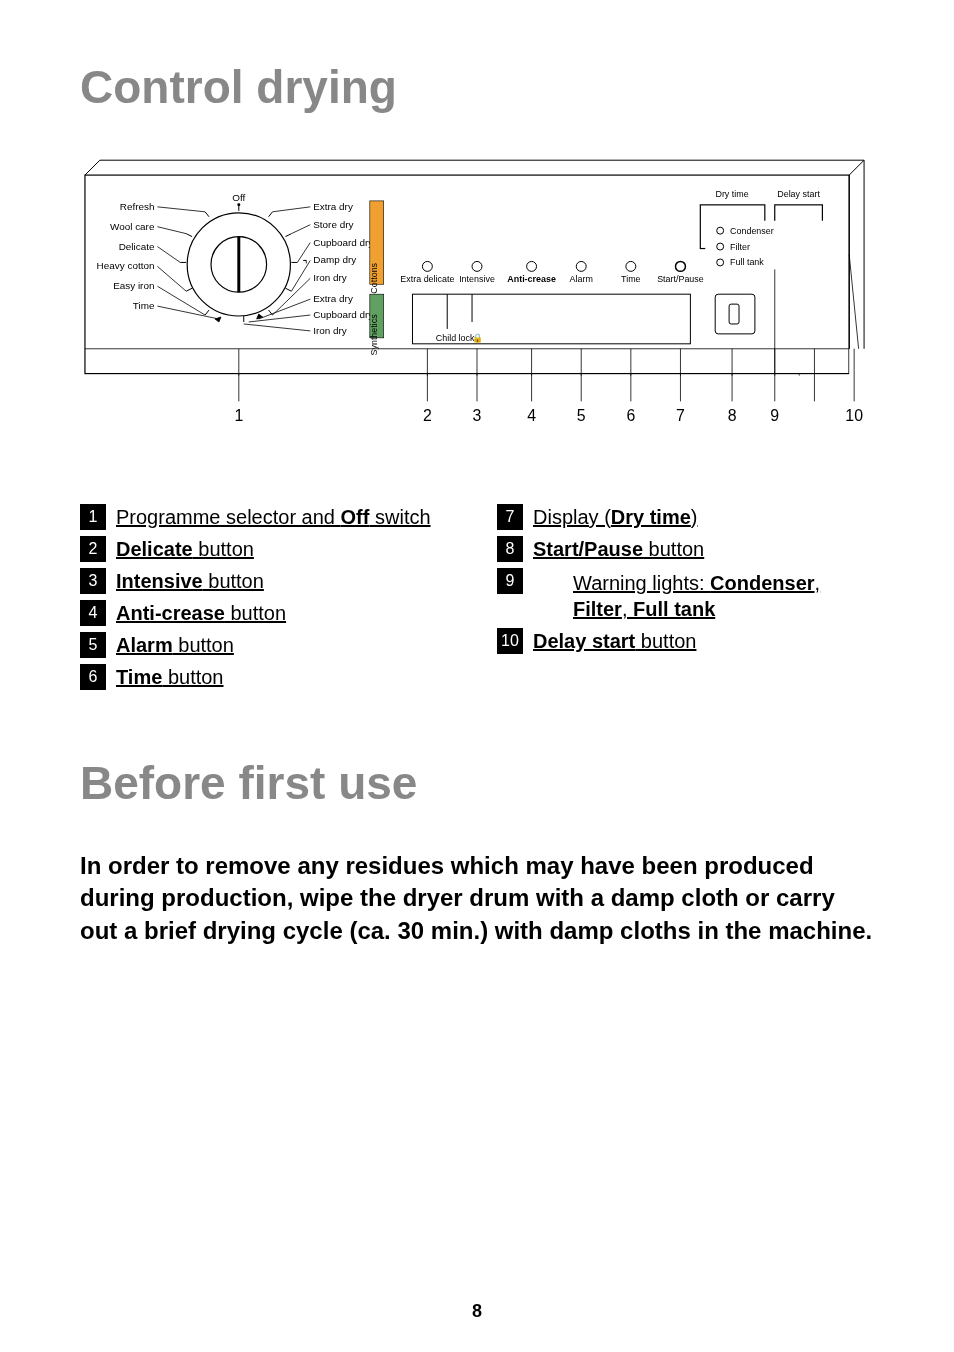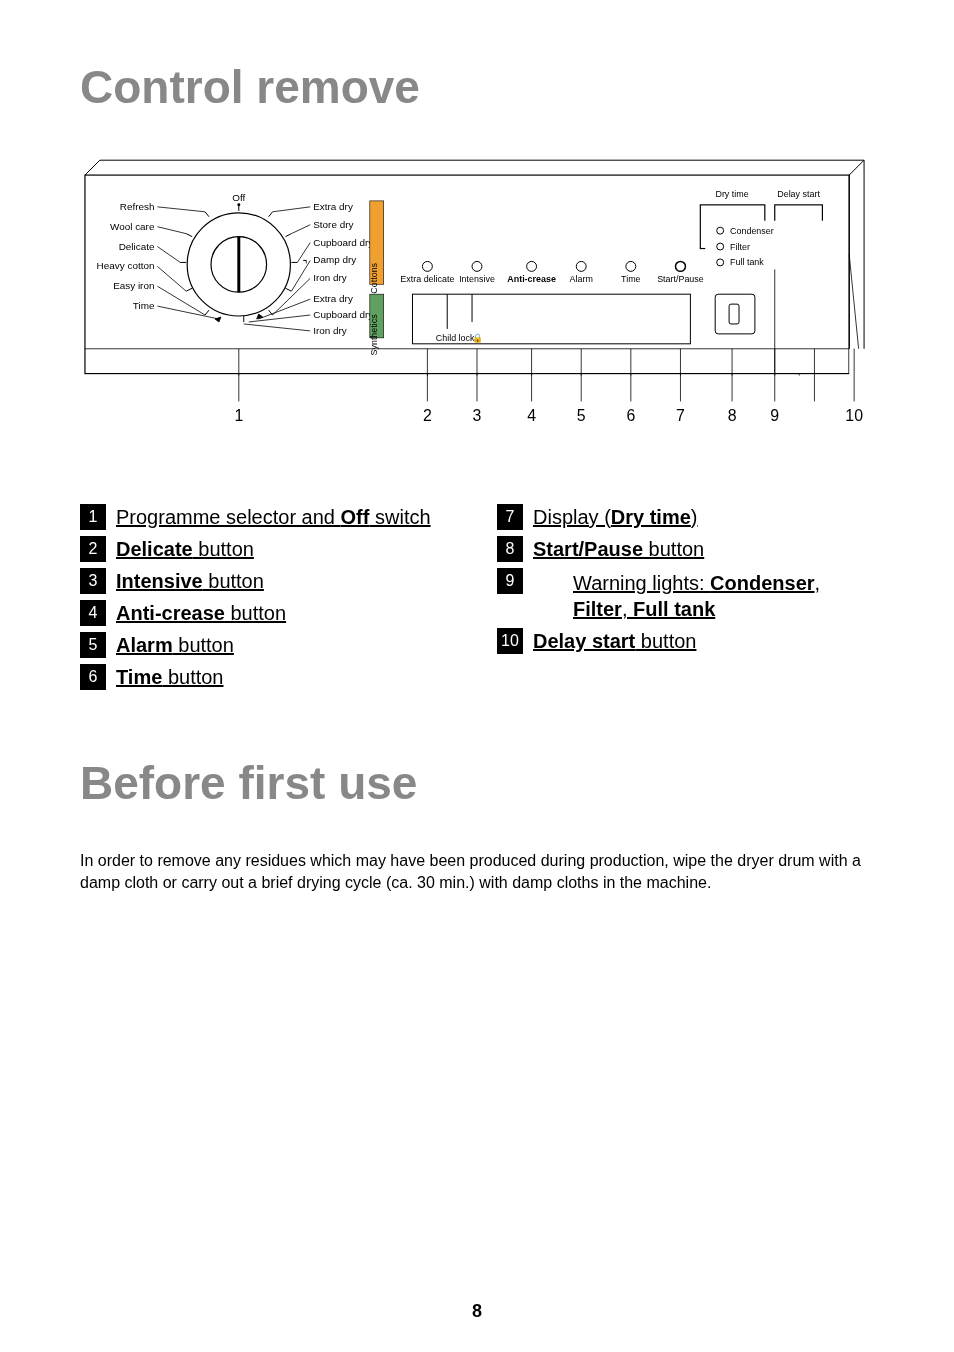--- a/index.html
+++ b/index.html
@@ -48,41 +48,42 @@
     font-size: 16px;
     margin-right: 10px;
     flex-shrink: 0;
   }
   .legend-text { line-height: 26px; text-decoration: underline; }
   .legend-text.wrap { line-height: 1.3; padding-top: 2px; margin-left: 40px; }
   .section2 { margin-top: 2px; }
   .body-cols {
     display: flex;
     gap: 56px;
-    font-size: 16px;
+    font-size: 24px;
     line-height: 1.35;
+    font-weight: bold;
   }
   .body-cols > div { flex: 1; }
   .pagenum {
     position: absolute;
     bottom: 30px;
     left: 0; right: 0;
     text-align: center;
     font-weight: bold;
     font-size: 18px;
   }
   
   .svg-label { font-family: Arial, sans-serif; font-size: 10px; fill: #000; }
   .svg-small { font-size: 9px; }
   .svg-num { font-family: "Gill Sans","Segoe UI",sans-serif; font-size: 16px; fill:#000; }
 </style>
 </head>
 <body>
 
-<h1>Control remove</h1>
+<h1>Control drying</h1>
 
 <div class="diagram">
 <svg viewBox="0 0 800 330" width="100%" height="100%">
 
   <rect x="5" y="20" width="770" height="200" fill="none" stroke="#000" stroke-width="1.2"></rect>
 
   <path d="M775 20 L790 5 L790 205 L775 220 Z" fill="none" stroke="#000" stroke-width="1"></path>
   <path d="M5 20 L20 5 L790 5" fill="none" stroke="#000" stroke-width="1"></path>
   <line x1="5" y1="195" x2="775" y2="195" stroke="#000" stroke-width="0.8"></line>
 

